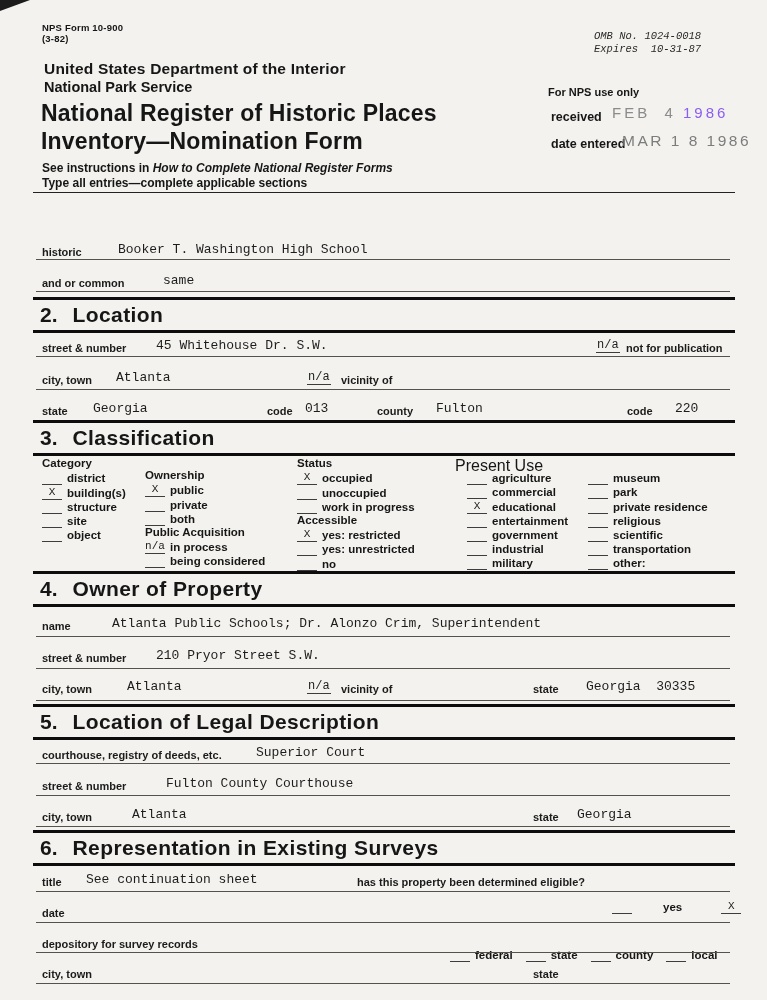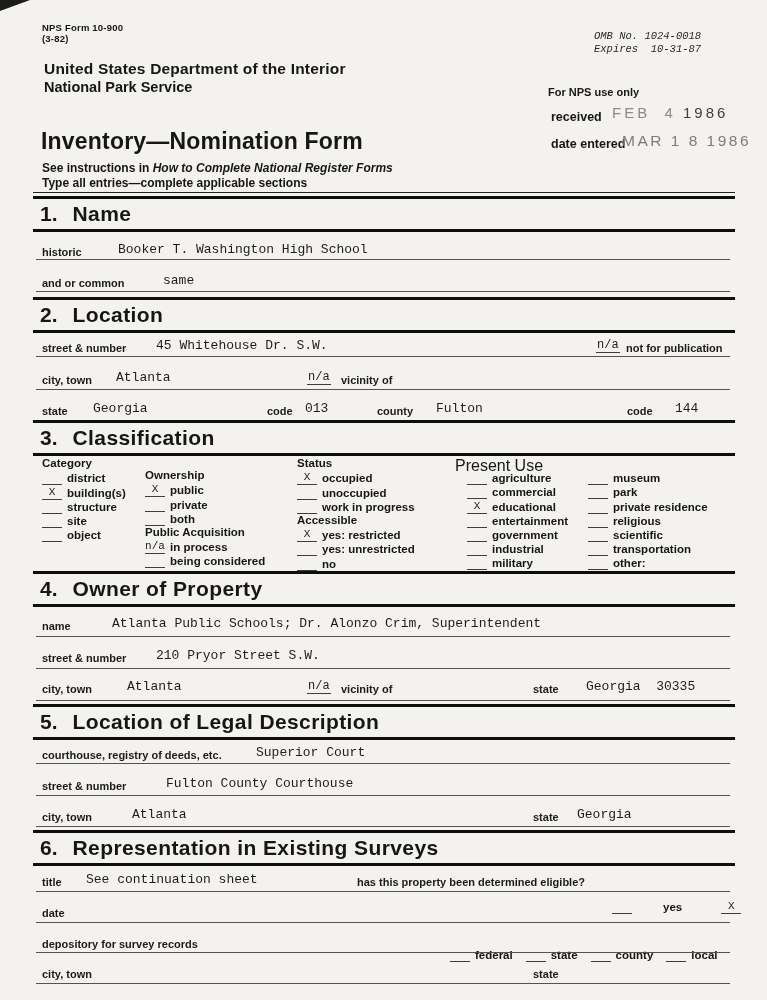--- a/index.html
+++ b/index.html
@@ -13,21 +13,21 @@
   .omb { font-family:"Liberation Mono","DejaVu Sans Mono",monospace; font-style:italic;
          font-size:10.5px; line-height:13px; color:#2a2a2a; white-space:pre; }
   .dept1 { font-size:15.5px; font-weight:bold; letter-spacing:0.2px; }
   .dept2 { font-size:14.5px; font-weight:bold; }
   .bigtitle { font-size:23px; font-weight:bold; letter-spacing:0.2px; }
   .instr { font-size:12px; font-weight:bold; }
   .instr .it { font-style:italic; }
   .npsbox-h { font-size:11px; font-weight:bold; }
   .npslab { font-size:12.5px; font-weight:bold; }
   .stamp { letter-spacing:3px; color:#8b8b8b; font-size:15px; white-space:pre; }
-  .stamp .faint { color:#404040; }
+  .stamp .faint { color:#8b5cf6; }
   .stamp2 { letter-spacing:2.5px; color:#7c7c7c; font-size:15.5px; white-space:pre; }
   .sechead {
     border-top:3px solid #0d0d0d; border-bottom:3px solid #0d0d0d;
     padding:3px 0 3px 7px; background:transparent;
   }
   .sechead .num { font-size:21px; font-weight:bold; display:inline-block; margin-right:15px; }
   .sechead .txt { font-size:21px; font-weight:bold; letter-spacing:0.4px; }
   .lab { font-size:11px; font-weight:bold; color:#1b1b1b; white-space:pre; }
   .val { font-family:"Liberation Mono","DejaVu Sans Mono",monospace; font-size:13px;
          color:#1d1d1d; white-space:pre; }
@@ -62,36 +62,34 @@
   </div>
 
   <div class="abs" style="left:594px;top:30px;">
     <div class="omb">OMB No. 1024-0018</div>
     <div class="omb">Expires  10-31-87</div>
   </div>
 
   <div class="abs dept1" style="left:44px;top:60px;">United States Department of the Interior</div>
   <div class="abs dept2" style="left:44px;top:79px;">National Park Service</div>
 
+  <div class="abs bigtitle" style="left:41px;top:100px;">National Register of Historic Places</div>
   <div class="abs bigtitle" style="left:41px;top:128px;">Inventory—Nomination Form</div>
 
   <div class="abs instr" style="left:42px;top:161px;"><span>See instructions in </span><span class="it">How to Complete National Register Forms</span></div>
   <div class="abs instr" style="left:42px;top:176px;">Type all entries—complete applicable sections</div>
 
   <div class="abs npsbox-h" style="left:548px;top:86px;">For NPS use only</div>
   <div class="abs npslab" style="left:551px;top:110px;">received</div>
   <div class="abs stamp" style="left:612px;top:104px;"><span>FEB  4</span> <span class="faint">1986</span></div>
   <div class="abs npslab" style="left:551px;top:137px;">date entered</div>
   <div class="abs stamp2" style="left:622px;top:132px;">MAR 1 8 1986</div>
 
   <div class="abs thinrule" style="left:33px;top:192px;width:702px;"></div>
 
-  <div class="abs sechead" style="left:33px;top:196px;width:695px;">
-    <span class="num">1.</span><span class="txt">Name</span>
-  </div>
   <div class="abs lab" style="left:42px;top:246px;">historic</div>
   <div class="abs val" style="left:118px;top:242px;">Booker T. Washington High School</div>
   <div class="abs rule" style="left:36px;top:259px;width:694px;"></div>
   <div class="abs lab" style="left:42px;top:277px;">and or common</div>
   <div class="abs val" style="left:163px;top:273px;">same</div>
   <div class="abs rule" style="left:36px;top:291px;width:694px;"></div>
 
   <div class="abs sechead" style="left:33px;top:297px;width:695px;">
     <span class="num">2.</span><span class="txt">Location</span>
   </div>
@@ -107,21 +105,21 @@
   <div class="abs lab" style="left:341px;top:374px;">vicinity of</div>
   <div class="abs rule" style="left:36px;top:389px;width:694px;"></div>
 
   <div class="abs lab" style="left:42px;top:405px;">state</div>
   <div class="abs val" style="left:93px;top:401px;">Georgia</div>
   <div class="abs lab" style="left:267px;top:405px;">code</div>
   <div class="abs val" style="left:305px;top:401px;">013</div>
   <div class="abs lab" style="left:377px;top:405px;">county</div>
   <div class="abs val" style="left:436px;top:401px;">Fulton</div>
   <div class="abs lab" style="left:627px;top:405px;">code</div>
-  <div class="abs val" style="left:675px;top:401px;">144</div>
+  <div class="abs val" style="left:675px;top:401px;">220</div>
 
   <div class="abs sechead" style="left:33px;top:420px;width:695px;">
     <span class="num">3.</span><span class="txt">Classification</span>
   </div>
 
   <div class="abs ckcol" style="left:42px;top:457px;">
     <div class="colhead">Category</div>
     <div class="ck">
         <span class="ckline"></span>
         <span class="cklabel">district</span>

